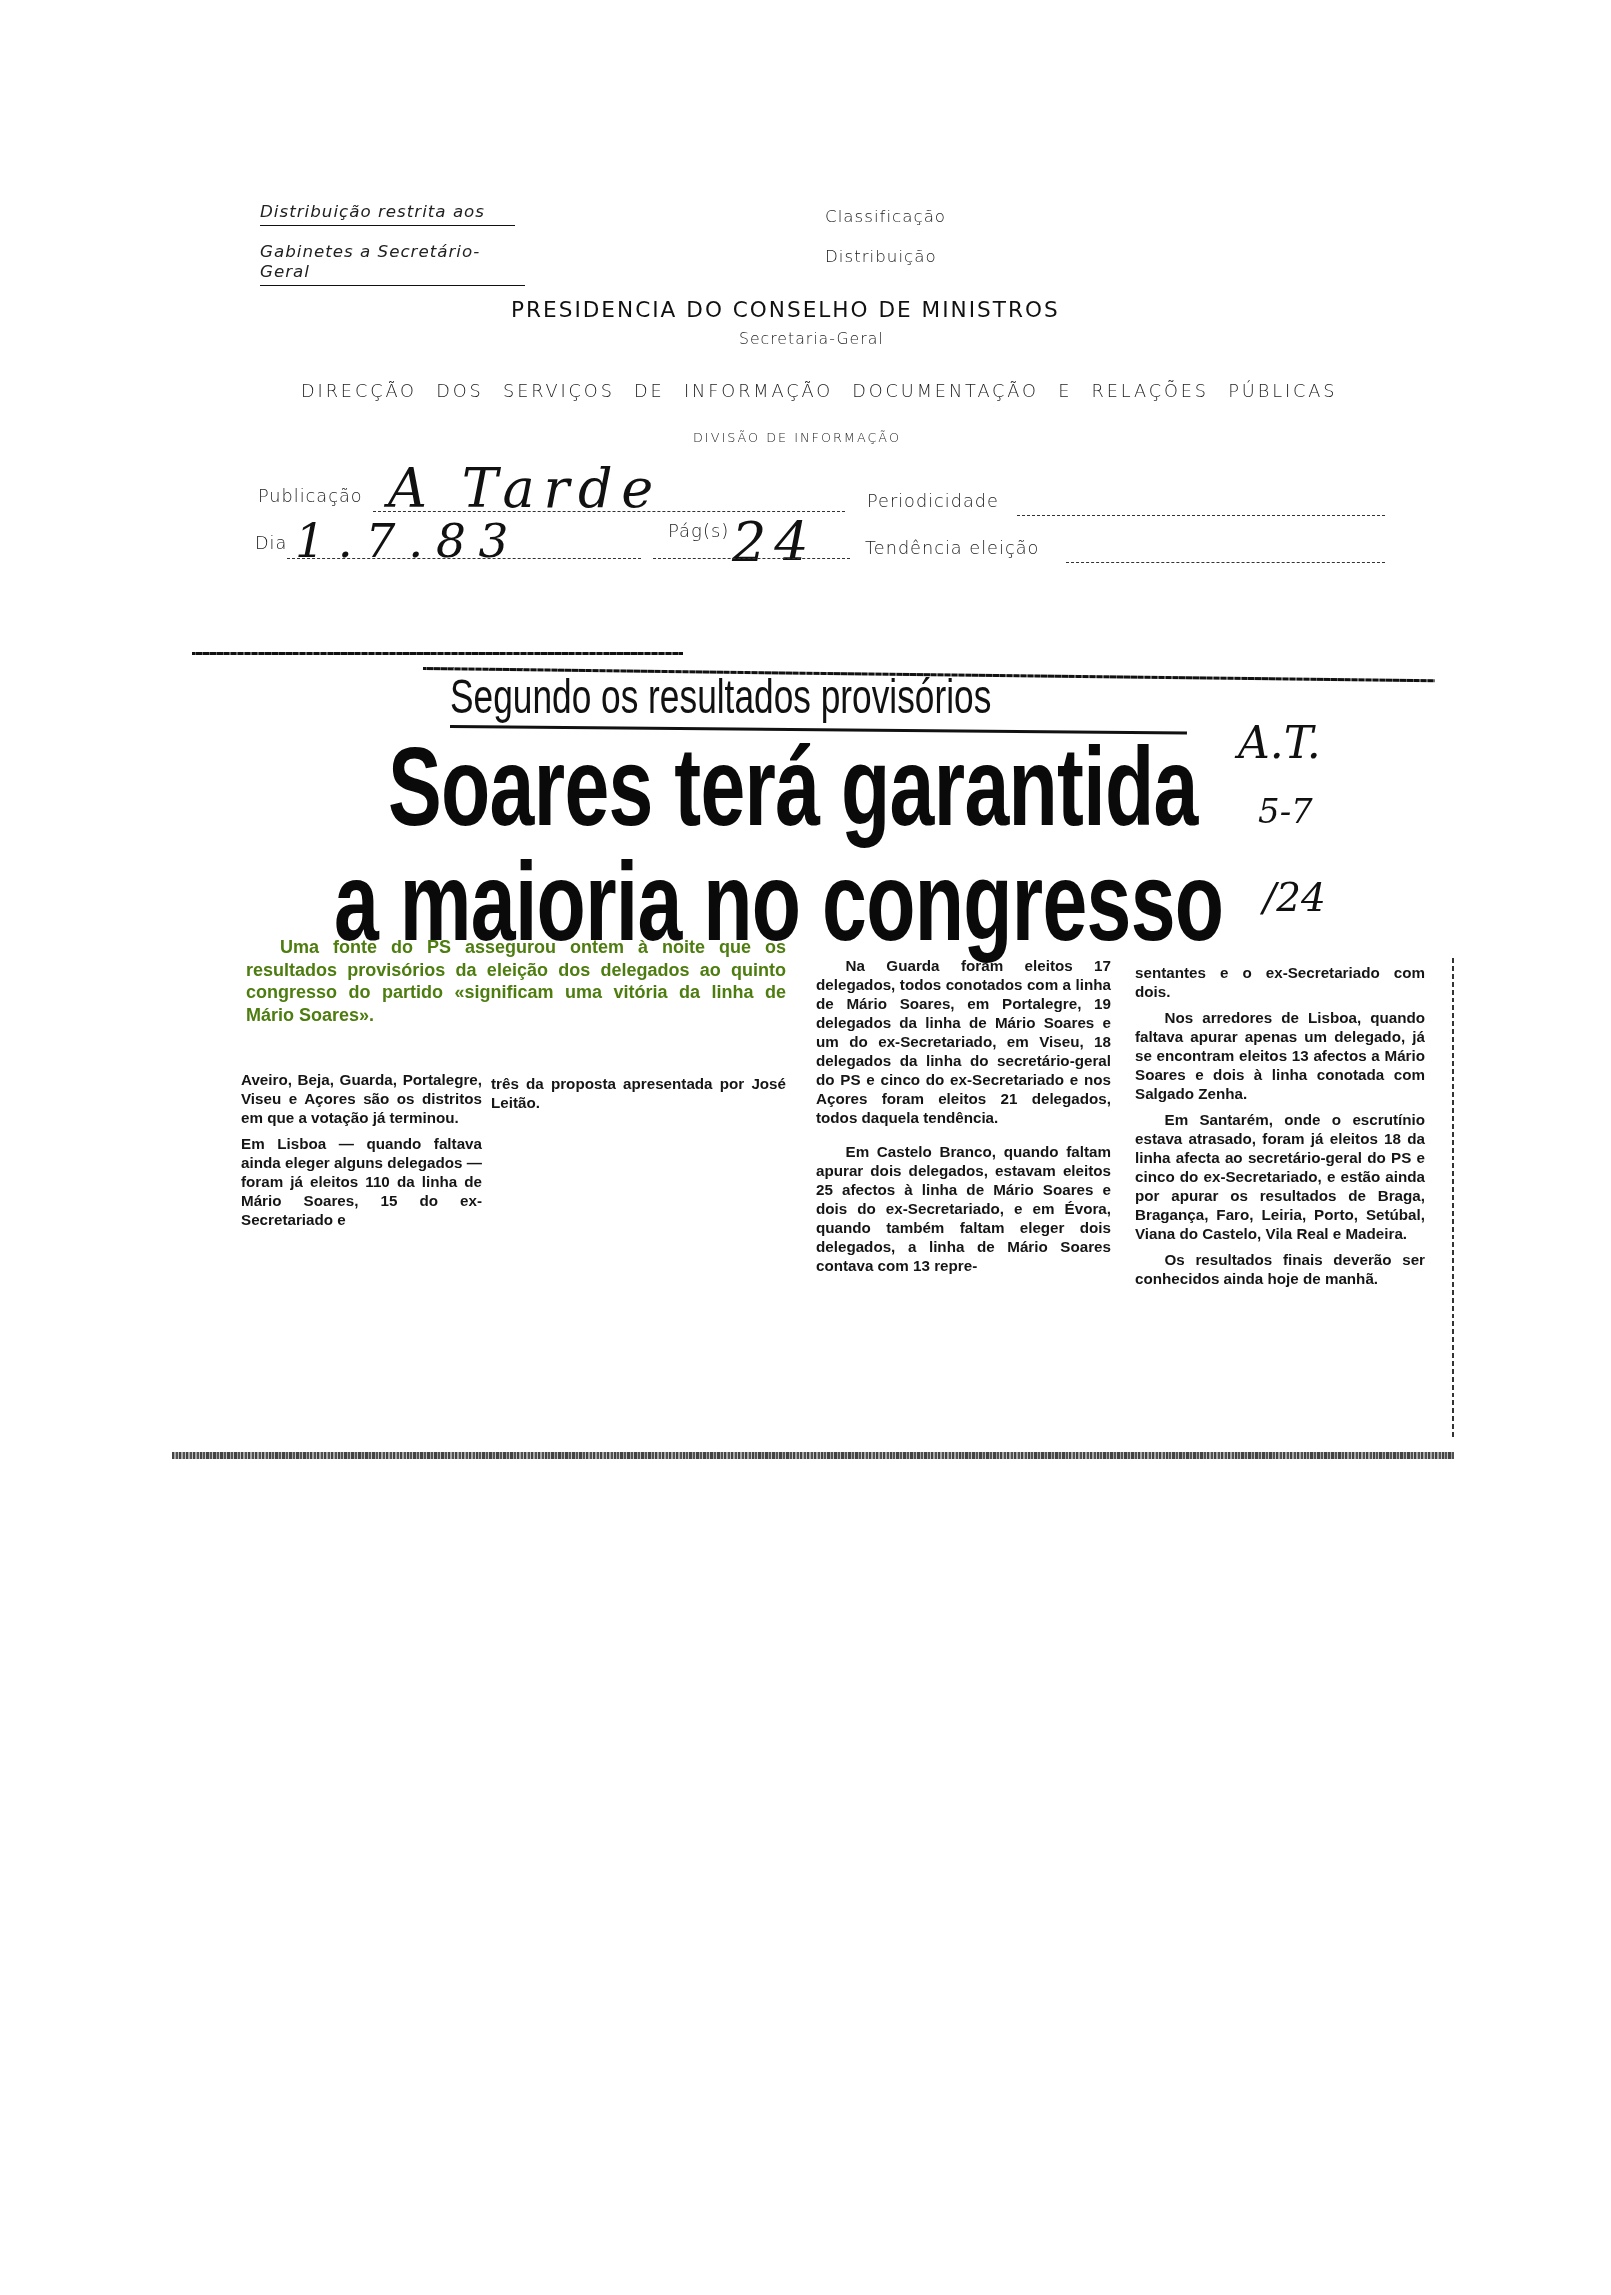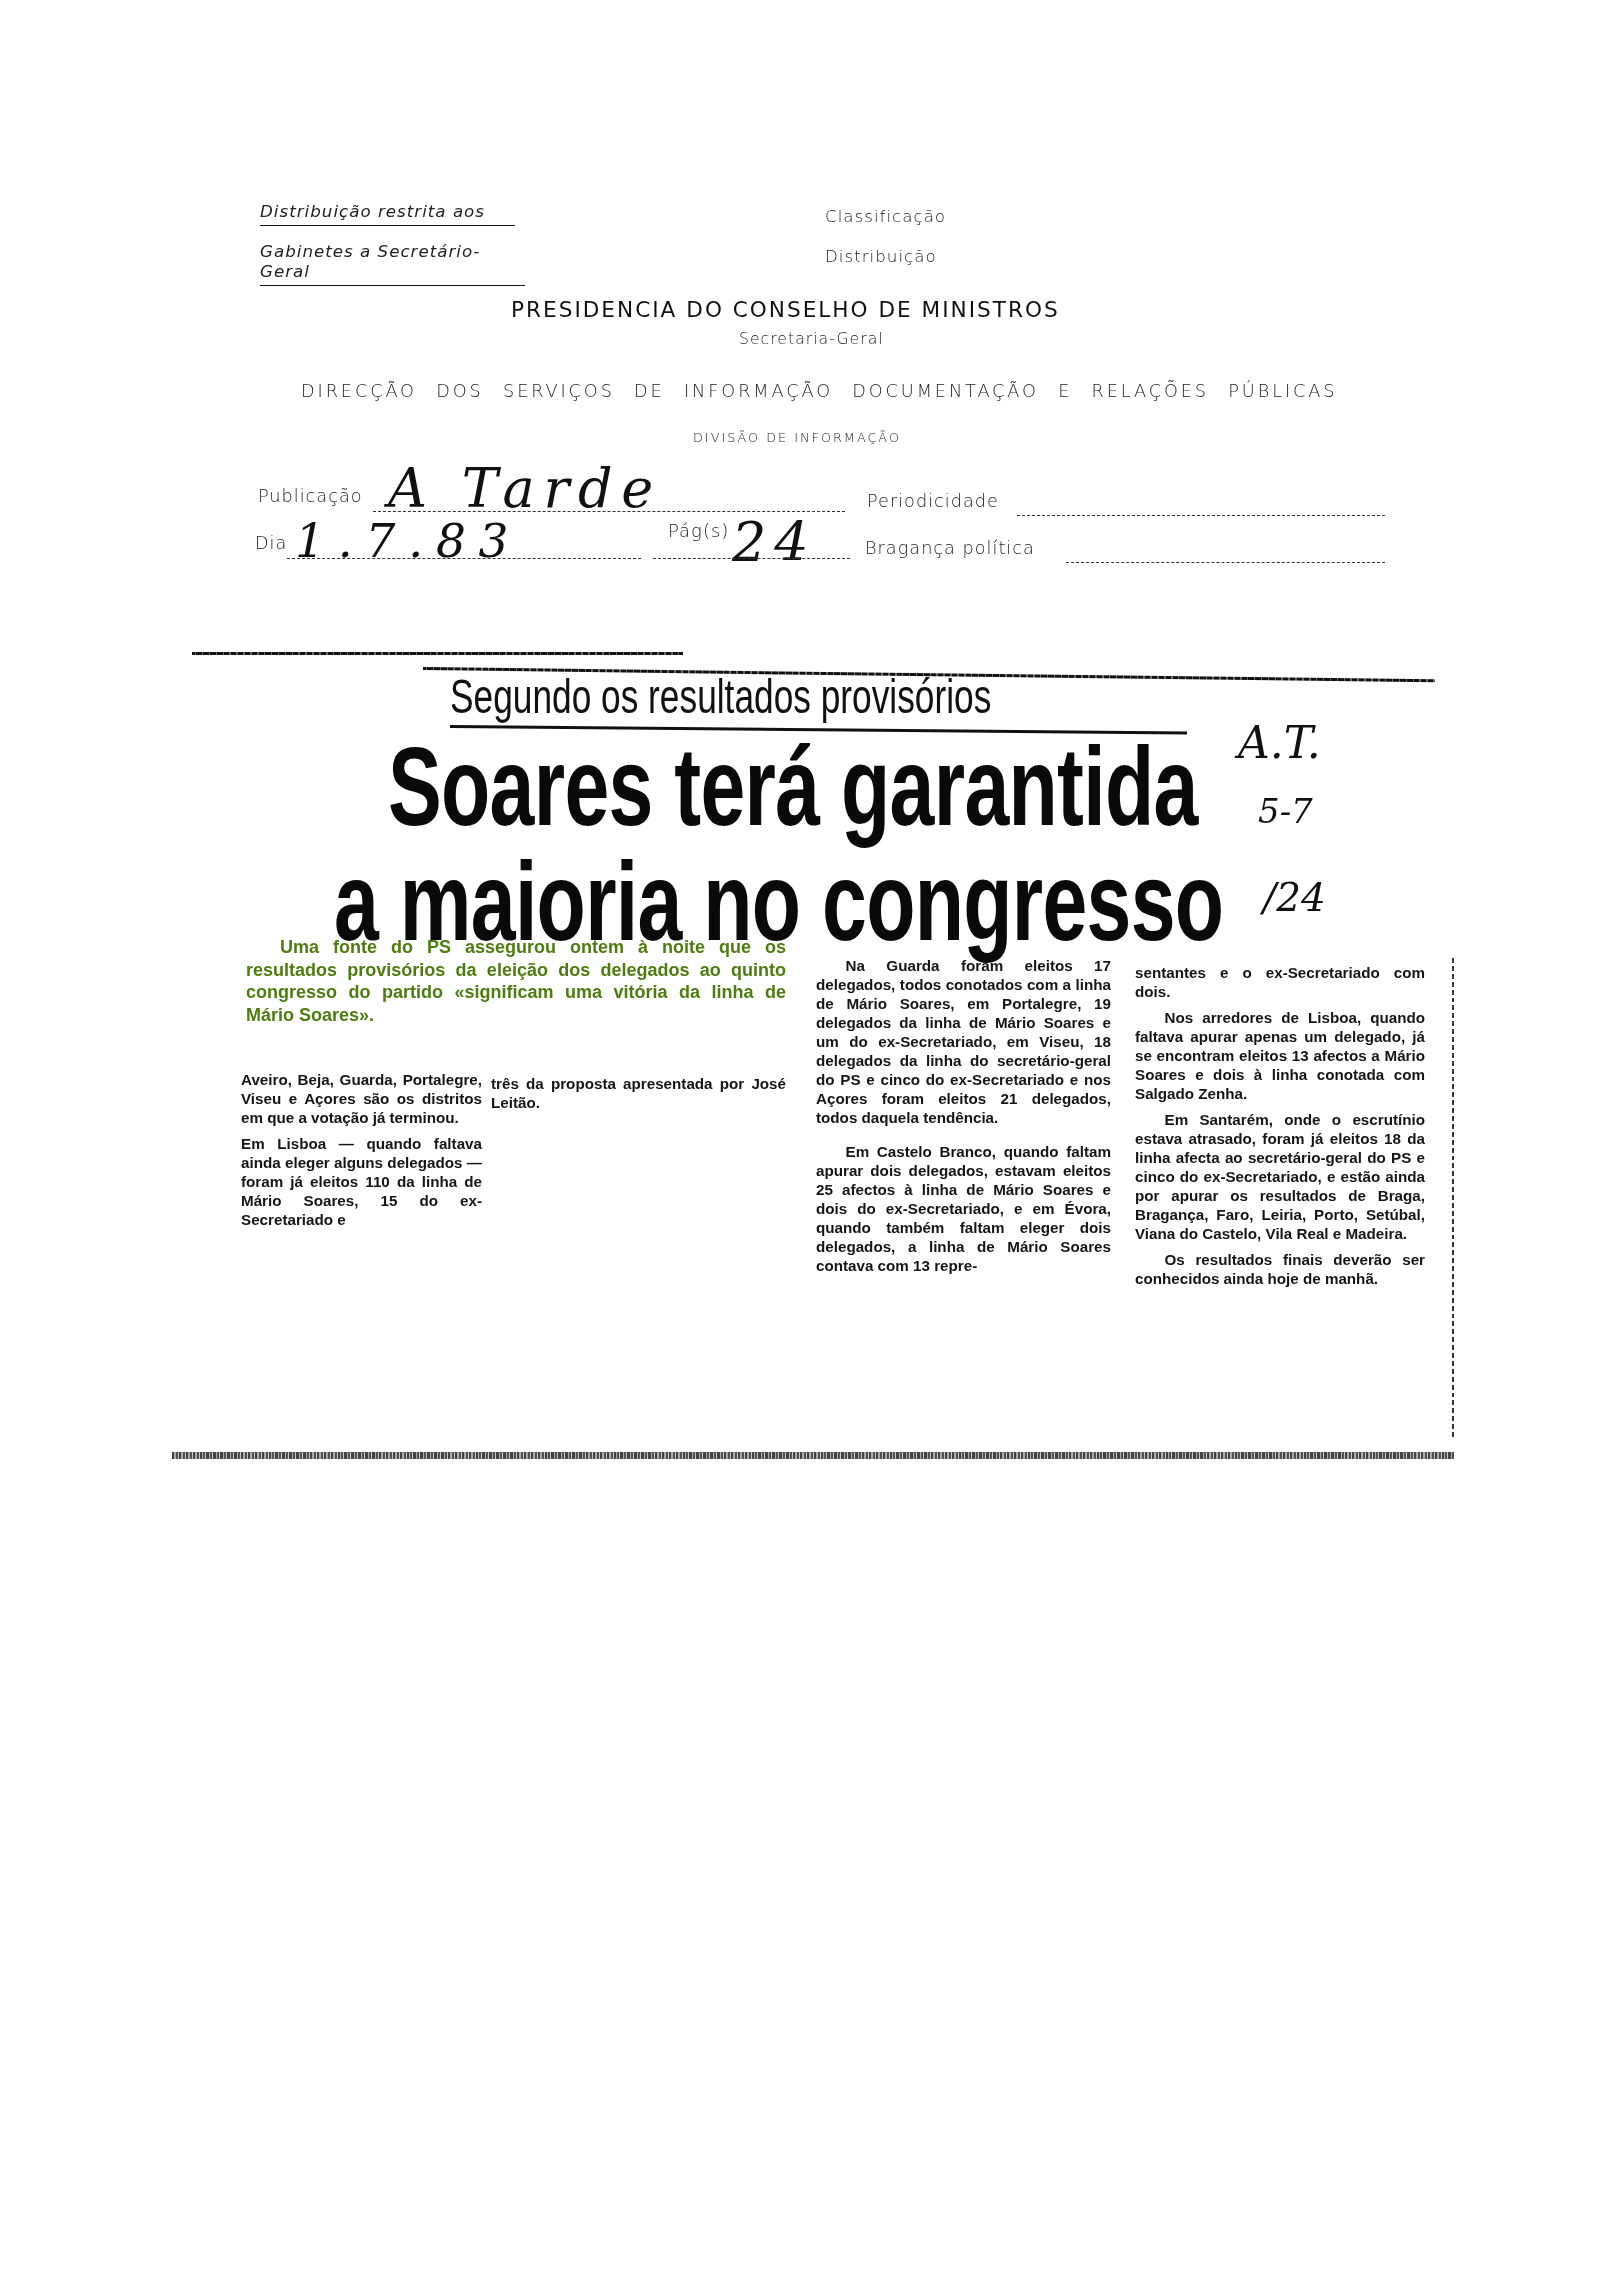--- a/index.html
+++ b/index.html
@@ -43,21 +43,21 @@
 <div class="fill-line" style="left:1017px; top:515px; width:368px;"></div>
 
 <div class="abs thin" style="left:255px; top:533px; font-size:17.7px;">Dia</div>
 <div class="abs hw" style="left:295px; top:513px; font-size:47px; letter-spacing:12.8px;">1.7.83</div>
 <div class="fill-line" style="left:287px; top:558px; width:354px;"></div>
 
 <div class="abs thin" style="left:668px; top:520px; font-size:18px;">Pág(s)</div>
 <div class="abs hw" style="left:732px; top:511px; font-size:54px; letter-spacing:7.9px;">24</div>
 <div class="fill-line" style="left:653px; top:558px; width:197px;"></div>
 
-<div class="abs thin" style="left:865px; top:538px; font-size:17.7px;">Bragança política</div>
+<div class="abs thin" style="left:865px; top:538px; font-size:17.7px;">Tendência eleição</div>
 <div class="abs" style="left:1066px; top:538px; width:319px; height:19.7px;"></div>
 <div class="fill-line" style="left:1066px; top:562px; width:319px;"></div>
 
 <div>
   <div class="rule-top" style="left:192px; top:652px; width:491px;"></div>
   <div class="rule-top" style="left:423px; top:667px; width:1012px; height:2.5px; transform:rotate(0.7deg); transform-origin:left;"></div>
 
   <div class="abs kicker" style="left:450px; top:668px; font-size:49px;">Segundo os resultados provisórios</div>
   <div class="abs" style="left:450px; top:725px; width:737px; height:3.4px; background:#111; transform:rotate(0.5deg); transform-origin:left;"></div>
 

